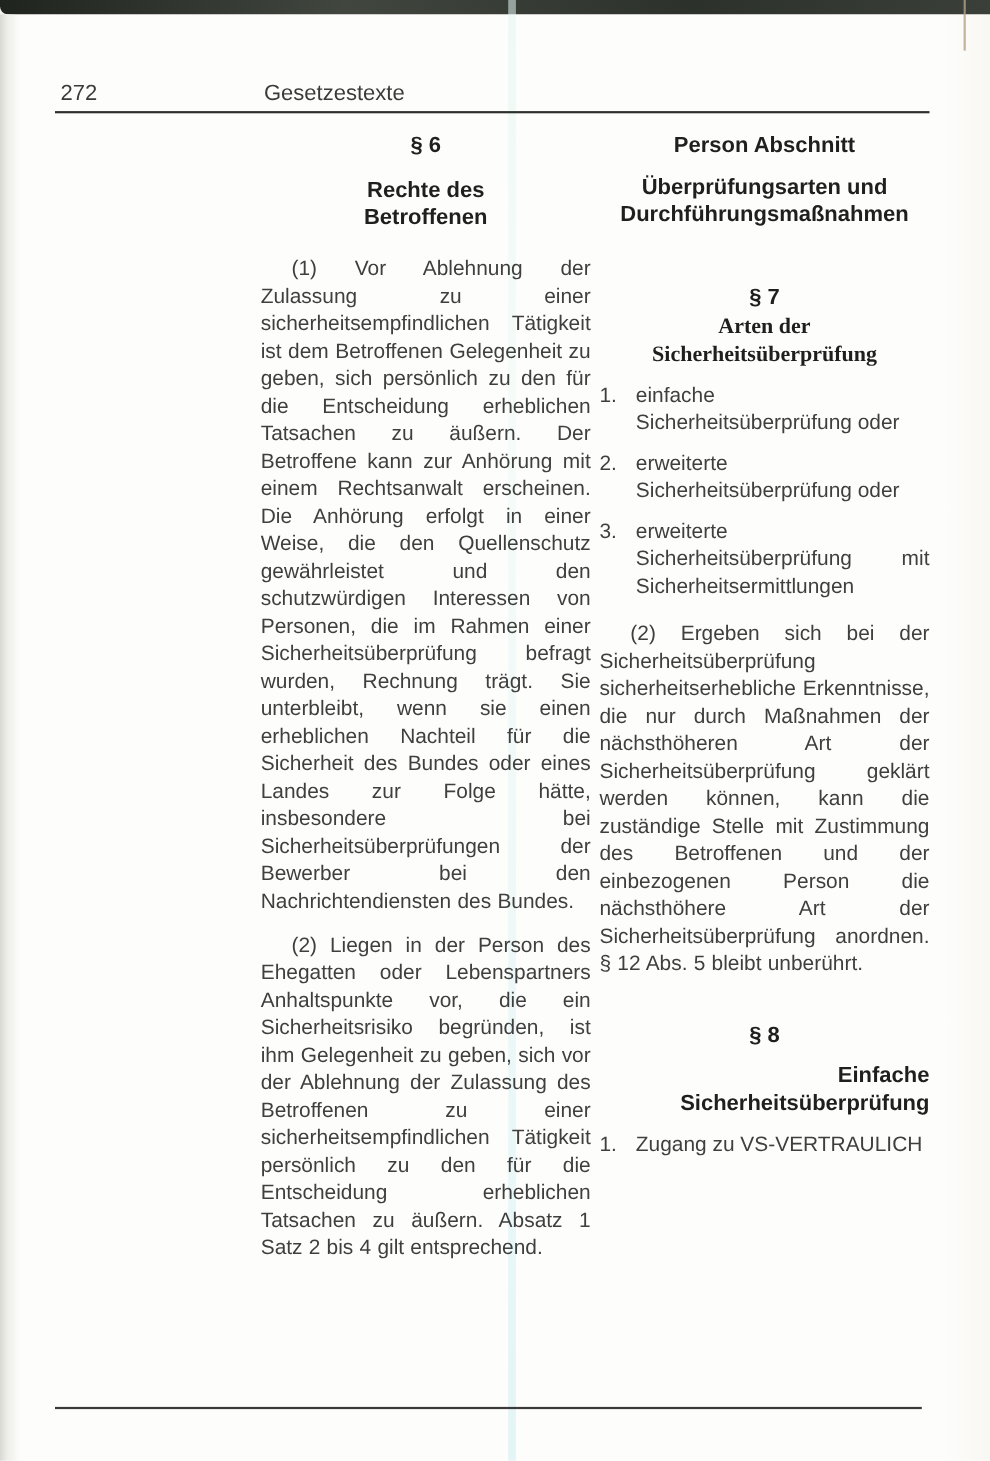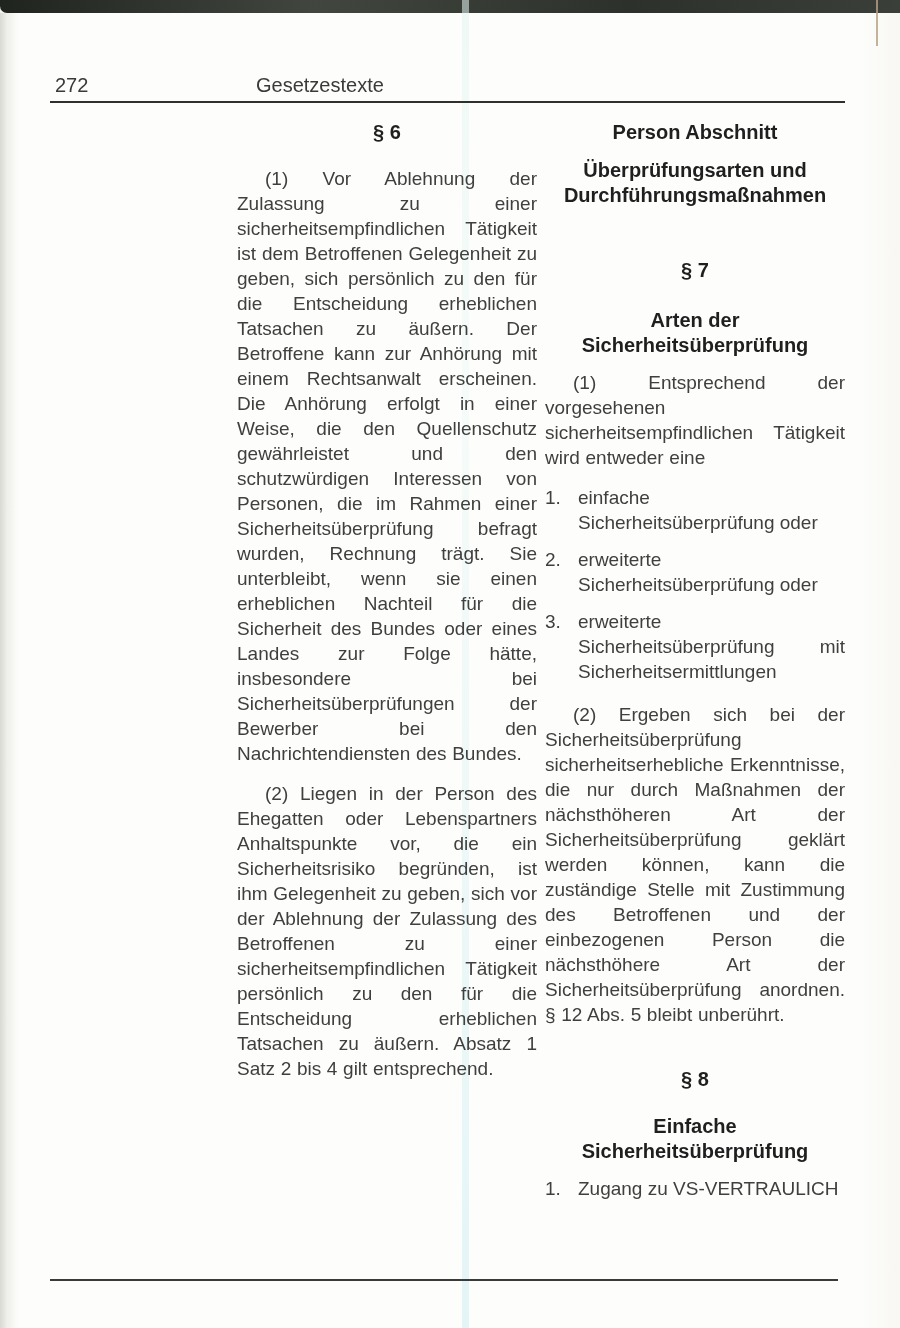--- a/index.html
+++ b/index.html
@@ -27,37 +27,37 @@
     position:absolute; top:0; left:876px; width:2px; height:46px;
     background:#b5a183; opacity:.8;
   }
   .scan-stripe {
     position:absolute; top:0; left:462px; width:7px; height:1328px;
     background:linear-gradient(to bottom,#e2f6f2,#eefaf7 30%,#d9f2f4 80%,#cfeef3);
     opacity:.55;
   }
   
   .page-number { position:absolute; left:55px; top:74px; font-size:20px; color:#3a3a3a; }
-  .running-head { position:absolute; left:256px; top:74px; font-size:20px; color:#3a3a3a; }
+  .running-head { position:absolute; left:240px; top:74px; font-size:20px; color:#3a3a3a; }
   .header-rule { position:absolute; left:50px; top:101px; width:795px; height:2px; background:#2f2f2f; }
   .footer-rule { position:absolute; left:50px; top:1279px; width:788px; height:2px; background:#3a3a3a; }
   
   .col { position:absolute; top:112px; width:300px; font-size:19px; line-height:25px; }
   .col-left  { left:237px; }
   .col-right { left:545px; }
   .mark { text-align:center; font-weight:bold; color:#1f1f1f; font-size:20px; }
   .ctitle { text-align:center; font-weight:bold; color:#1f1f1f; font-size:20px; white-space:pre-line; }
   .mark-6 { margin-top:8px; }
   .title-6 { margin-top:16px; }
   .chapter-heading { margin-top:8px; }
   .chapter-title { margin-top:13px; }
   .mark-7 { margin-top:50px; }
-  .title-7 { margin-top:25px; }
+  .title-7 { margin-top:2px;font-family:Liberation Serif, serif; }
   .mark-8 { margin-top:40px; }
-  .title-8 { margin-top:22px; }
+  .title-8 { margin-top:12px;text-align:right; }
   p.body-par {
     margin:0 0 15px 0; text-align:justify; text-indent:28px;
     hyphens:auto; -webkit-hyphens:auto; word-spacing:.02em;
   }
   .col-left p.body-par:first-of-type { margin-top:21px; }
   .par-top { margin-top:12px !important; }
   .par-top-lg { margin-top:18px !important; }
   .list { margin-top:12px; }
   .list-item { display:flex; margin-bottom:12px; }
   .list-item .num { width:33px; flex:0 0 33px; }
@@ -73,33 +73,34 @@
   <div class="left-edge-shadow"></div>
   <div class="right-edge-line"></div>
   <div class="scan-stripe"></div>
 
   <div class="page-number">272</div>
   <div class="running-head">Gesetzestexte</div>
   <div class="header-rule"></div>
 
   <div class="col col-left">
     <div class="mark mark-6">§ 6</div>
+    <div class="ctitle title-6">Rechte des
+Betroffenen</div>
     <p class="body-par">(1) Vor Ablehnung der Zulassung zu einer sicherheitsempfindlichen Tätigkeit ist dem Betroffenen Gelegenheit zu geben, sich persönlich zu den für die Entscheidung erheblichen Tatsachen zu äußern. Der Betroffene kann zur Anhörung mit einem Rechtsanwalt erscheinen. Die Anhörung erfolgt in einer Weise, die den Quellenschutz gewährleistet und den schutzwürdigen Interessen von Personen, die im Rahmen einer Sicherheitsüberprüfung befragt wurden, Rechnung trägt. Sie unterbleibt, wenn sie einen erheblichen Nachteil für die Sicherheit des Bundes oder eines Landes zur Folge hätte, insbesondere bei Sicherheitsüberprüfungen der Bewerber bei den Nachrichtendiensten des Bundes.</p>
     <p class="body-par par-top">(2) Liegen in der Person des Ehegatten oder Lebenspartners Anhaltspunkte vor, die ein Sicherheitsrisiko begründen, ist ihm Gelegenheit zu geben, sich vor der Ablehnung der Zulassung des Betroffenen zu einer sicherheitsempfindlichen Tätigkeit persönlich zu den für die Entscheidung erheblichen Tatsachen zu äußern. Absatz 1 Satz 2 bis 4 gilt entsprechend.</p>
   </div>
 
   <div class="col col-right">
     <div class="mark chapter-heading">Person Abschnitt</div>
     <div class="ctitle chapter-title">Überprüfungsarten und
 Durchführungsmaßnahmen</div>
 
     <div class="mark mark-7">§ 7</div>
     <div class="ctitle title-7">Arten der
 Sicherheitsüberprüfung</div>
-    <p class="body-par par-top">(1) Entsprechend der vorgesehenen sicherheitsempfindlichen Tätigkeit wird entweder eine</p>
 
     <div class="list">
       <div class="list-item">
         <span class="num">1.</span>
         <span class="txt">einfache Sicherheitsüberprüfung oder</span>
       </div>
       <div class="list-item">
         <span class="num">2.</span>
         <span class="txt">erweiterte Sicherheitsüberprüfung oder</span>
       </div>

